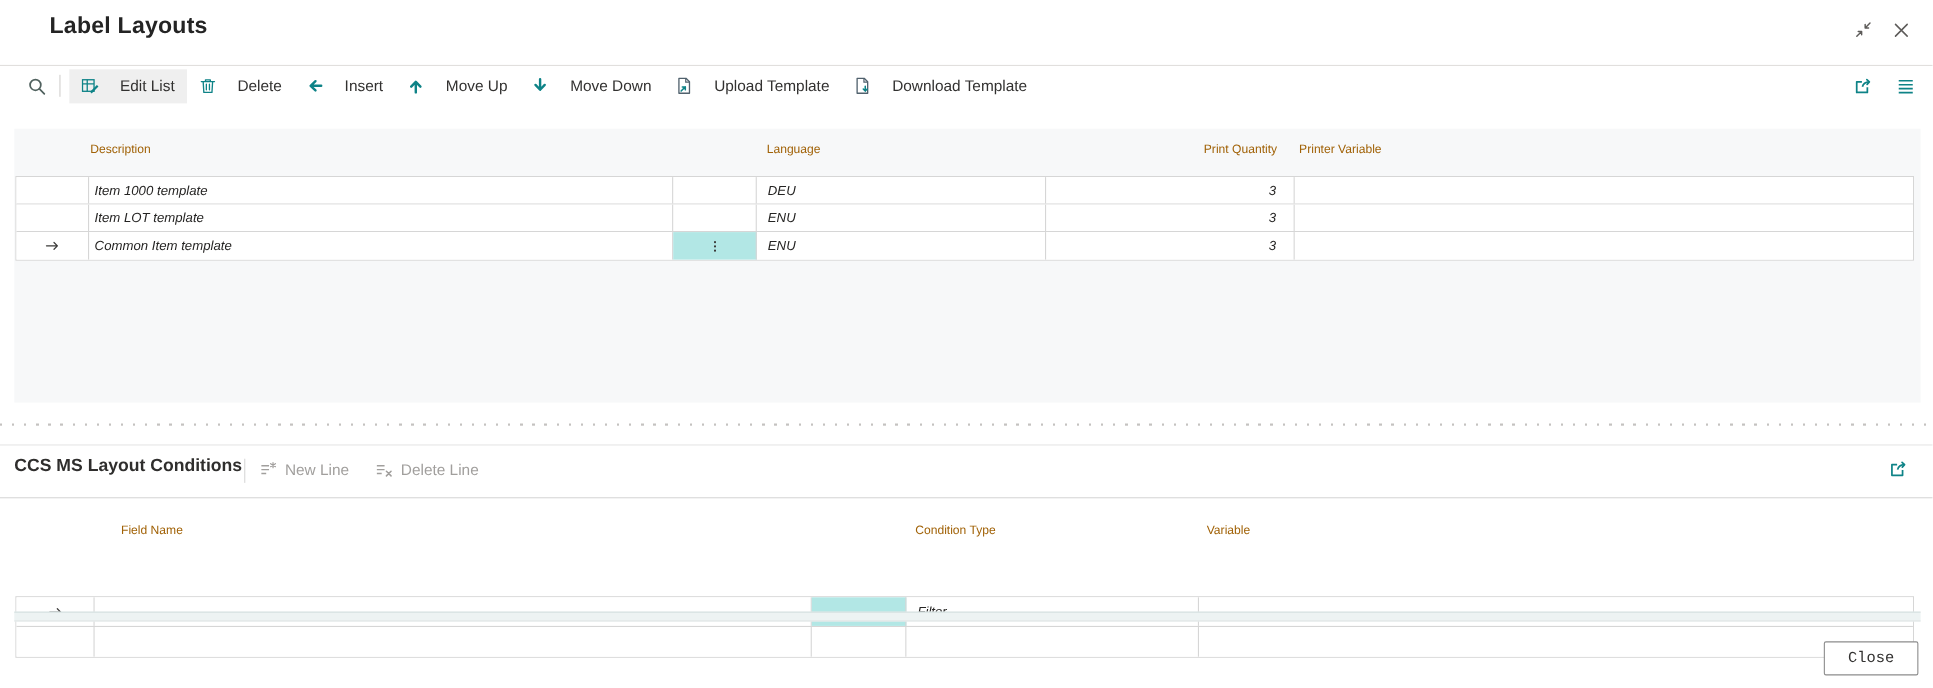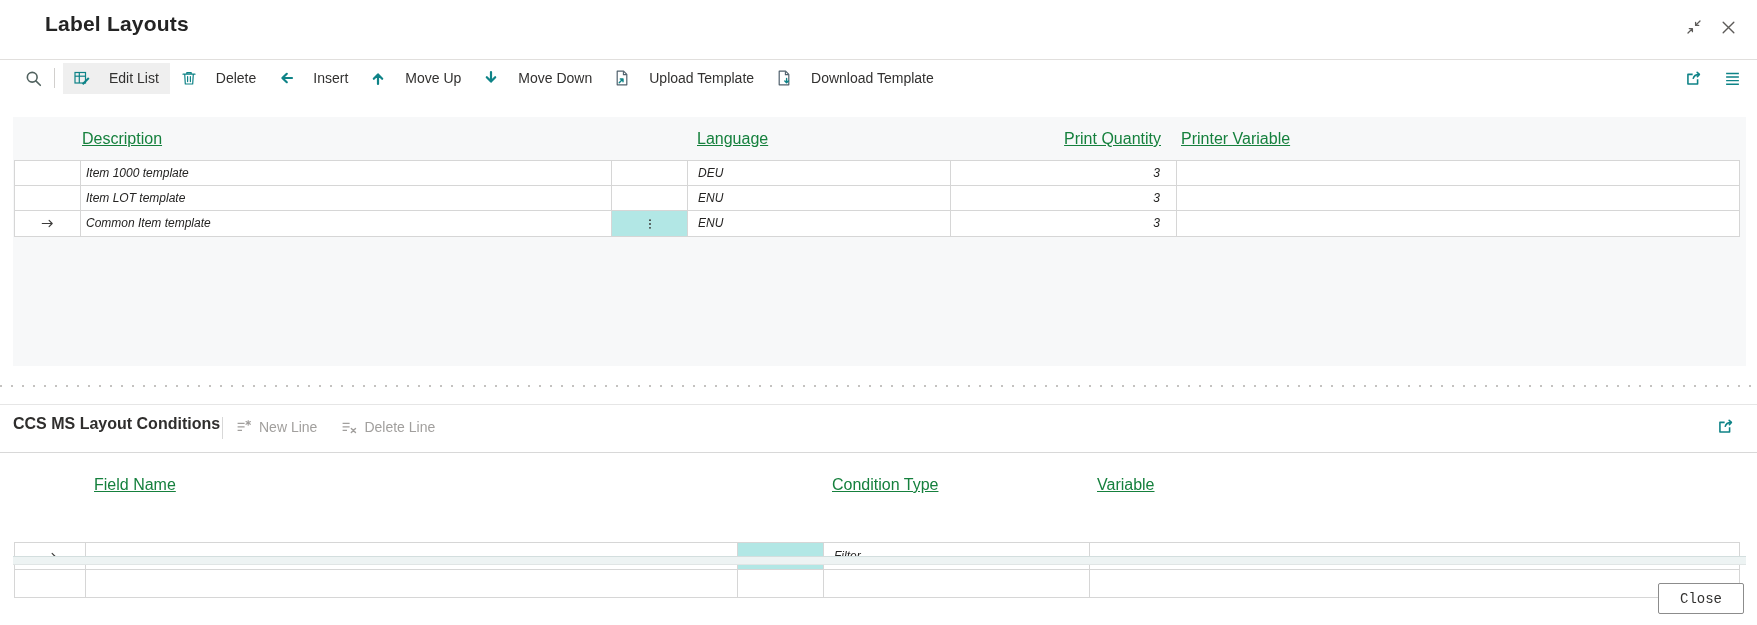--- a/index.html
+++ b/index.html
@@ -22,21 +22,21 @@
   .tb-divider { width:1px; height:20px; background:#d1cfcd; margin-right:8px; }
   .tb-btn { display:flex; align-items:center; gap:19px; height:31px; padding:0 11px; border:none; background:none;
             cursor:pointer; font-size:14px; color:#323130; font-family:inherit; white-space:nowrap; }
   .tb-btn .ic { color:#0e8387; display:flex; }
   .tb-btn.active { background:#efefef; }
   .tb-right { position:absolute; right:14px; top:0; height:100%; display:flex; align-items:center; gap:17px; }
   .icon-btn { border:none; background:none; cursor:pointer; color:#0e8387; display:flex; align-items:center; padding:2px; }
 
   
   .panel1 { position:absolute; left:13px; top:117px; width:1733px; height:249px; background:#f7f8f9; }
-  .col-head { position:absolute; font-size:16px; color:#15803d; top:130px; white-space:nowrap; cursor:pointer;text-decoration:underline; }
+  .col-head { position:absolute; font-size:11px; color:#a16207; top:130px; white-space:nowrap; cursor:pointer; }
   .grid { position:absolute; left:14px; width:1726px; background:#fff; border:1px solid #d6d6d6; }
   .grid1 { top:160px; }
   .grid .row { display:flex; height:25px; border-bottom:1px solid #d6d6d6; background:#fff; }
   .grid .row:last-child { border-bottom:none; }
   .cell { height:100%; border-right:1px solid #d6d6d6; font-size:12px; color:#252423; line-height:24px;
           white-space:nowrap; overflow:hidden; cursor:text;font-style:italic; }
   .cell:last-child { border-right:none; }
   .c-sel  { width:66px; display:flex; align-items:center; justify-content:center; color:#3b3a39; cursor:pointer; }
   .c-desc { width:531px; padding-left:5px; }
   .c-mid  { width:76px; display:flex; align-items:center; justify-content:center; color:#3b3a39; }
@@ -307,21 +307,21 @@
       <span>Delete Line</span>
     </button>
   </div>
   <button class="icon-btn sec-share">
     <svg width="18" height="18">
         <use href="#i-share"></use>
       </svg>
   </button>
   <div class="hline-b"></div>
 
-  <div class="col-head col-head2" style="left:94px">Field Name</div>
+  <div class="col-head col-head2" style="left:110px">Field Name</div>
   <div class="col-head col-head2" style="left:832px">Condition Type</div>
   <div class="col-head col-head2" style="left:1097px">Variable</div>
 
   <div class="grid grid2">
     <div class="row">
       <div class="cell c2-sel">
         <svg width="15" height="15">
             <use href="#i-rowarrow"></use>
           </svg>
       </div>

